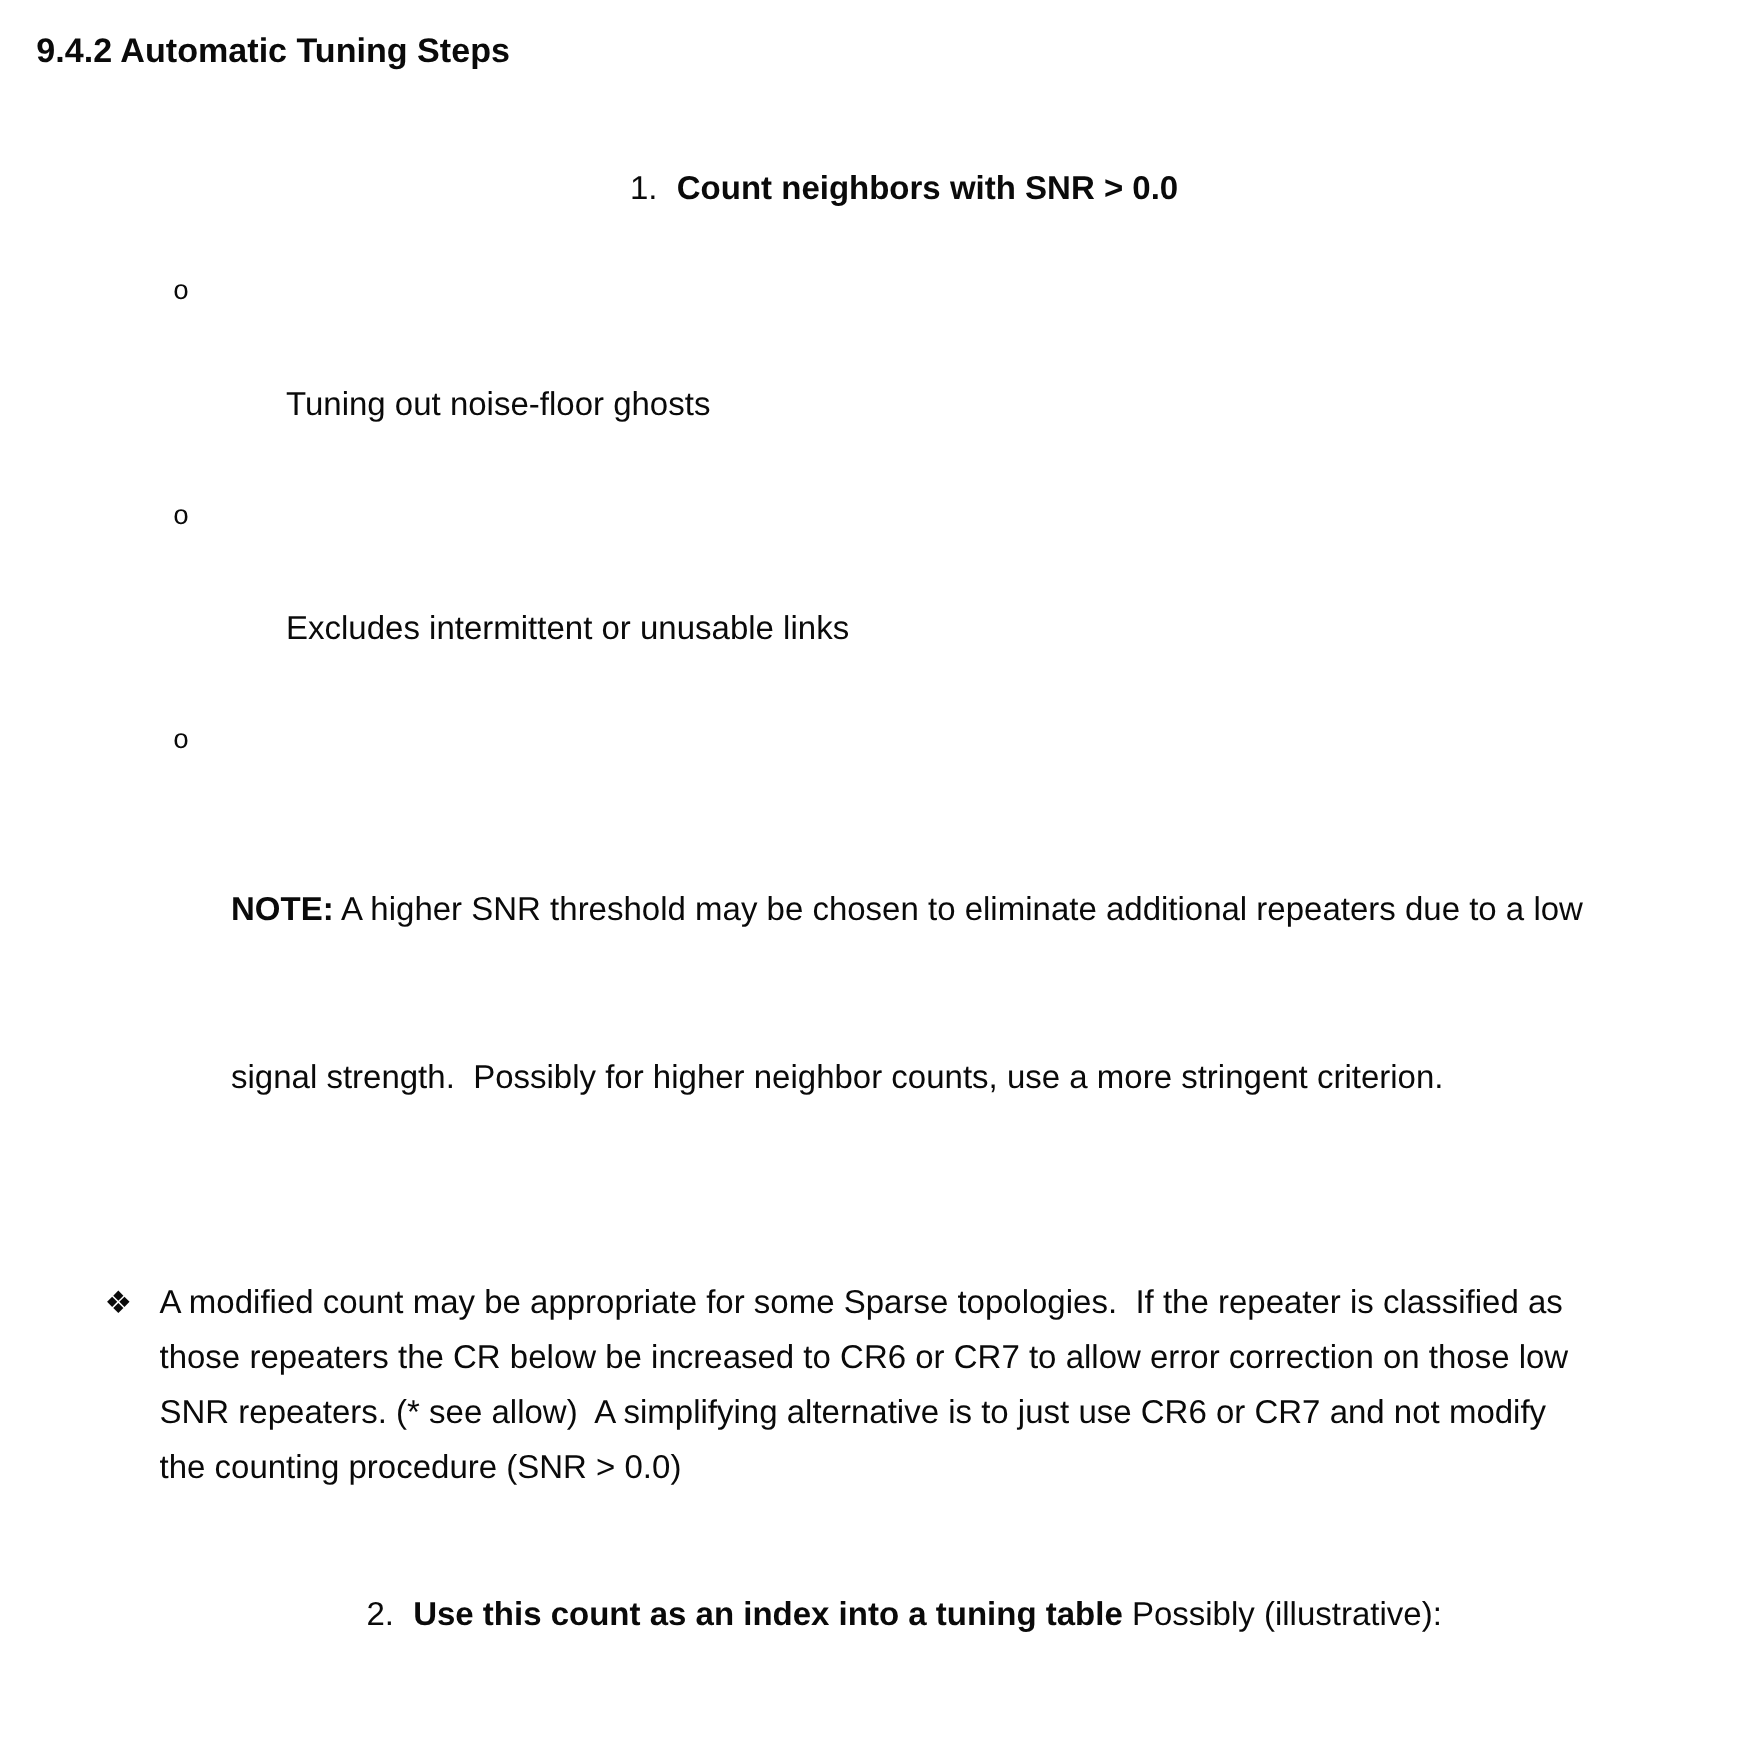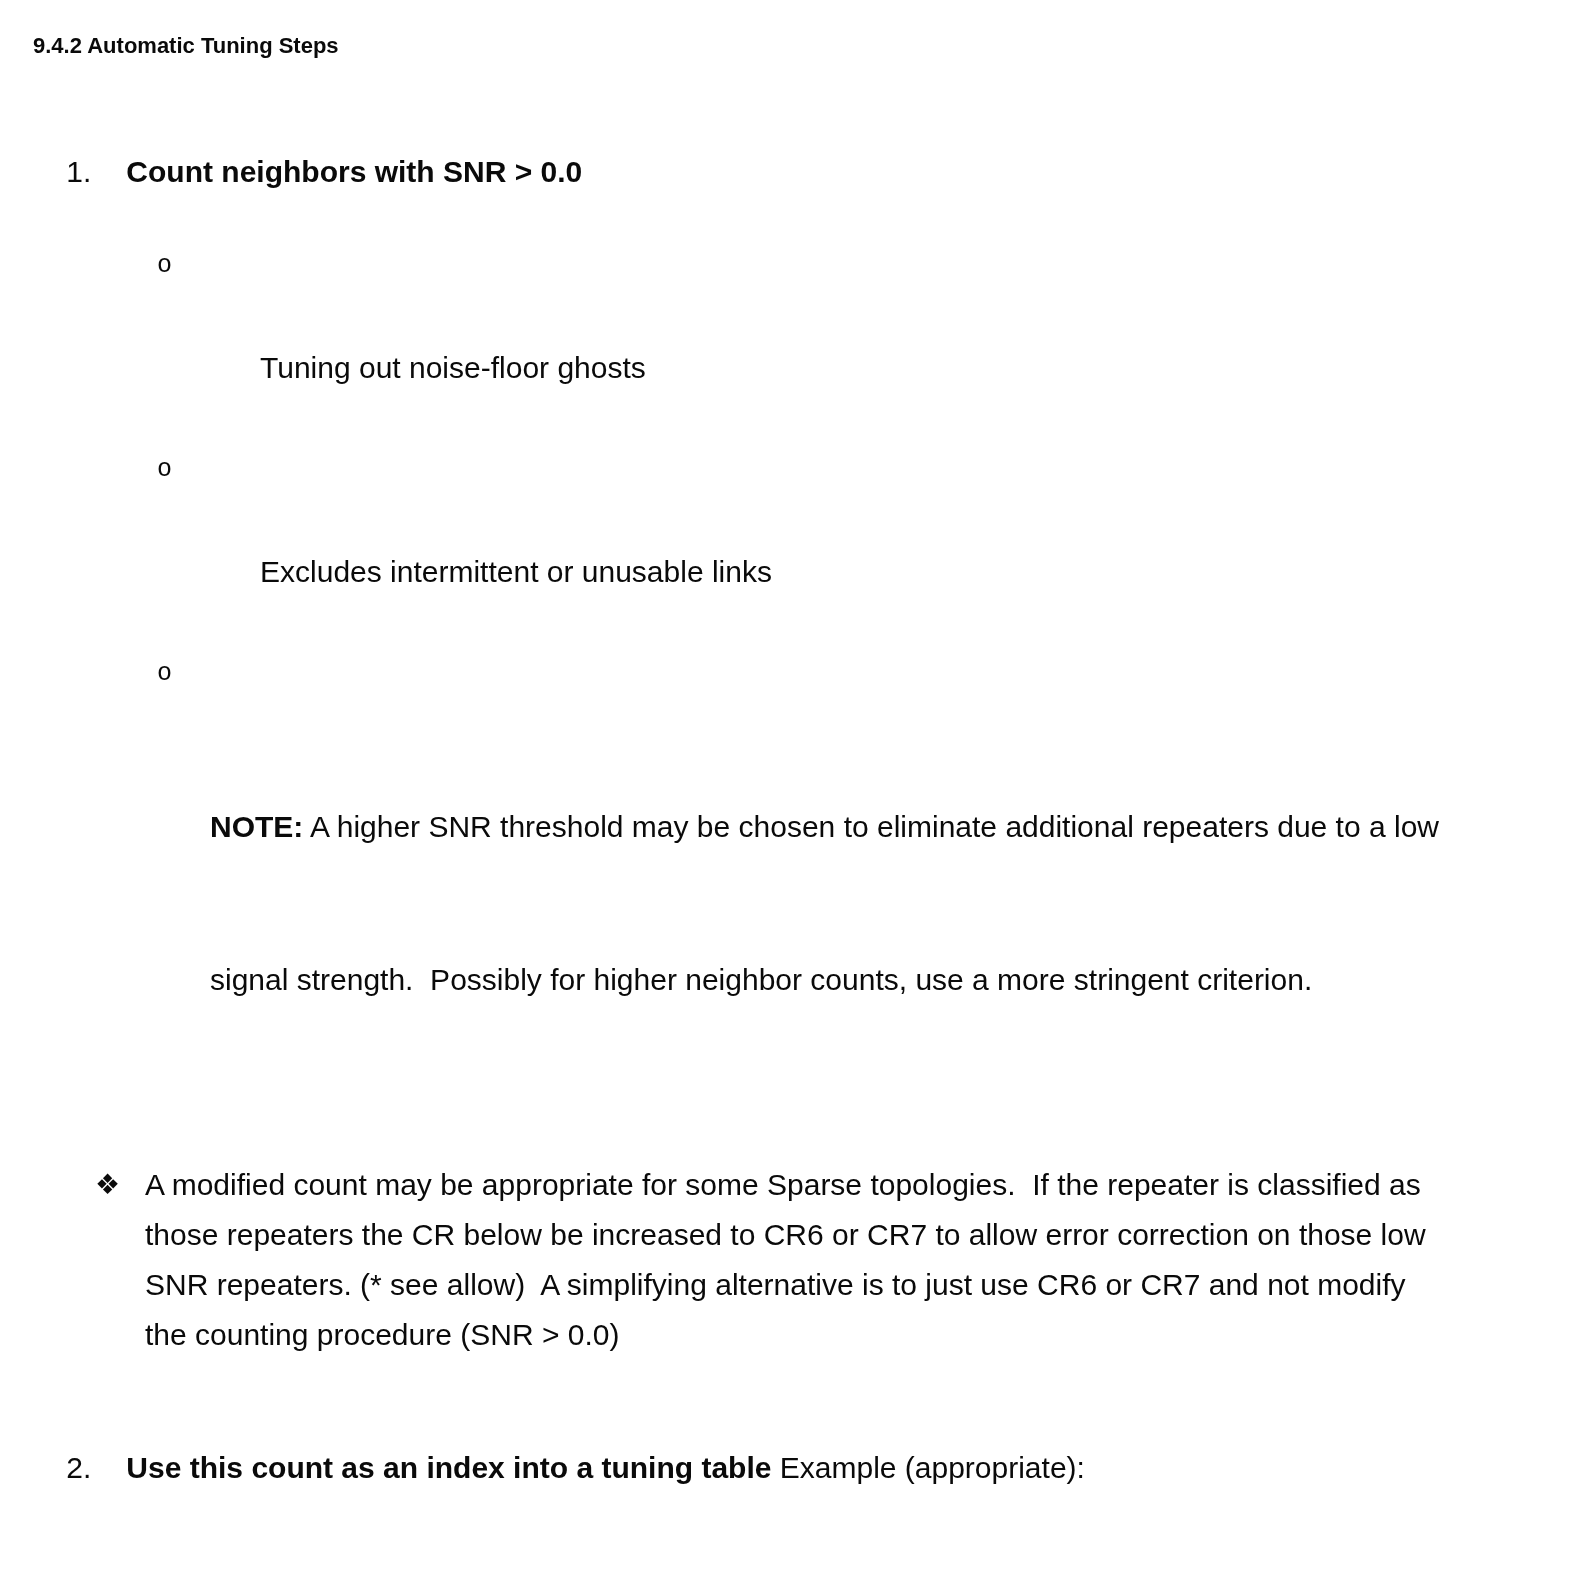--- a/index.html
+++ b/index.html
@@ -17,28 +17,29 @@
   }
   .doc {
     position: relative;
     width: 1580px;
     height: 1592px;
     padding: 0 20px 0 33px;
     box-sizing: border-box;
   }
   .doc-title {
     margin-top: 26px;
-    font-size: 22px;
+    font-size: 31px;
     font-weight: 700;
     line-height: 40px;
     white-space: pre-wrap;
   }
   .num-item {
     line-height: 40px;
     white-space: pre-wrap;
+    text-align: center;
   }
   .num-item .num {
     display: inline-block;
     width: 60px;
     font-weight: 400;
   }
   .item1-head { margin-top: 46px; }
   .item1-head .b { font-weight: 700; }
   .item2 { margin-top: 48px; }
   .item2 .b { font-weight: 700; }
@@ -103,16 +104,16 @@
 
   <div class="diamond-block">
     <span class="diamond-marker">❖</span>
     <div class="line">A modified count may be appropriate for some Sparse topologies.  If the repeater is classified as</div>
     <div class="line">those repeaters the CR below be increased to CR6 or CR7 to allow error correction on those low</div>
     <div class="line">SNR repeaters. (* see allow)  A simplifying alternative is to just use CR6 or CR7 and not modify</div>
     <div class="line">the counting procedure (SNR &gt; 0.0)</div>
   </div>
 
   <div class="num-item item2">
-    <span class="num">2.</span><span class="b">Use this count as an index into a tuning table</span><span> Example (appropriate):</span>
+    <span class="num">2.</span><span class="b">Use this count as an index into a tuning table</span><span> Possibly (illustrative):</span>
   </div>
 
 </div>
 
 </body></html>

